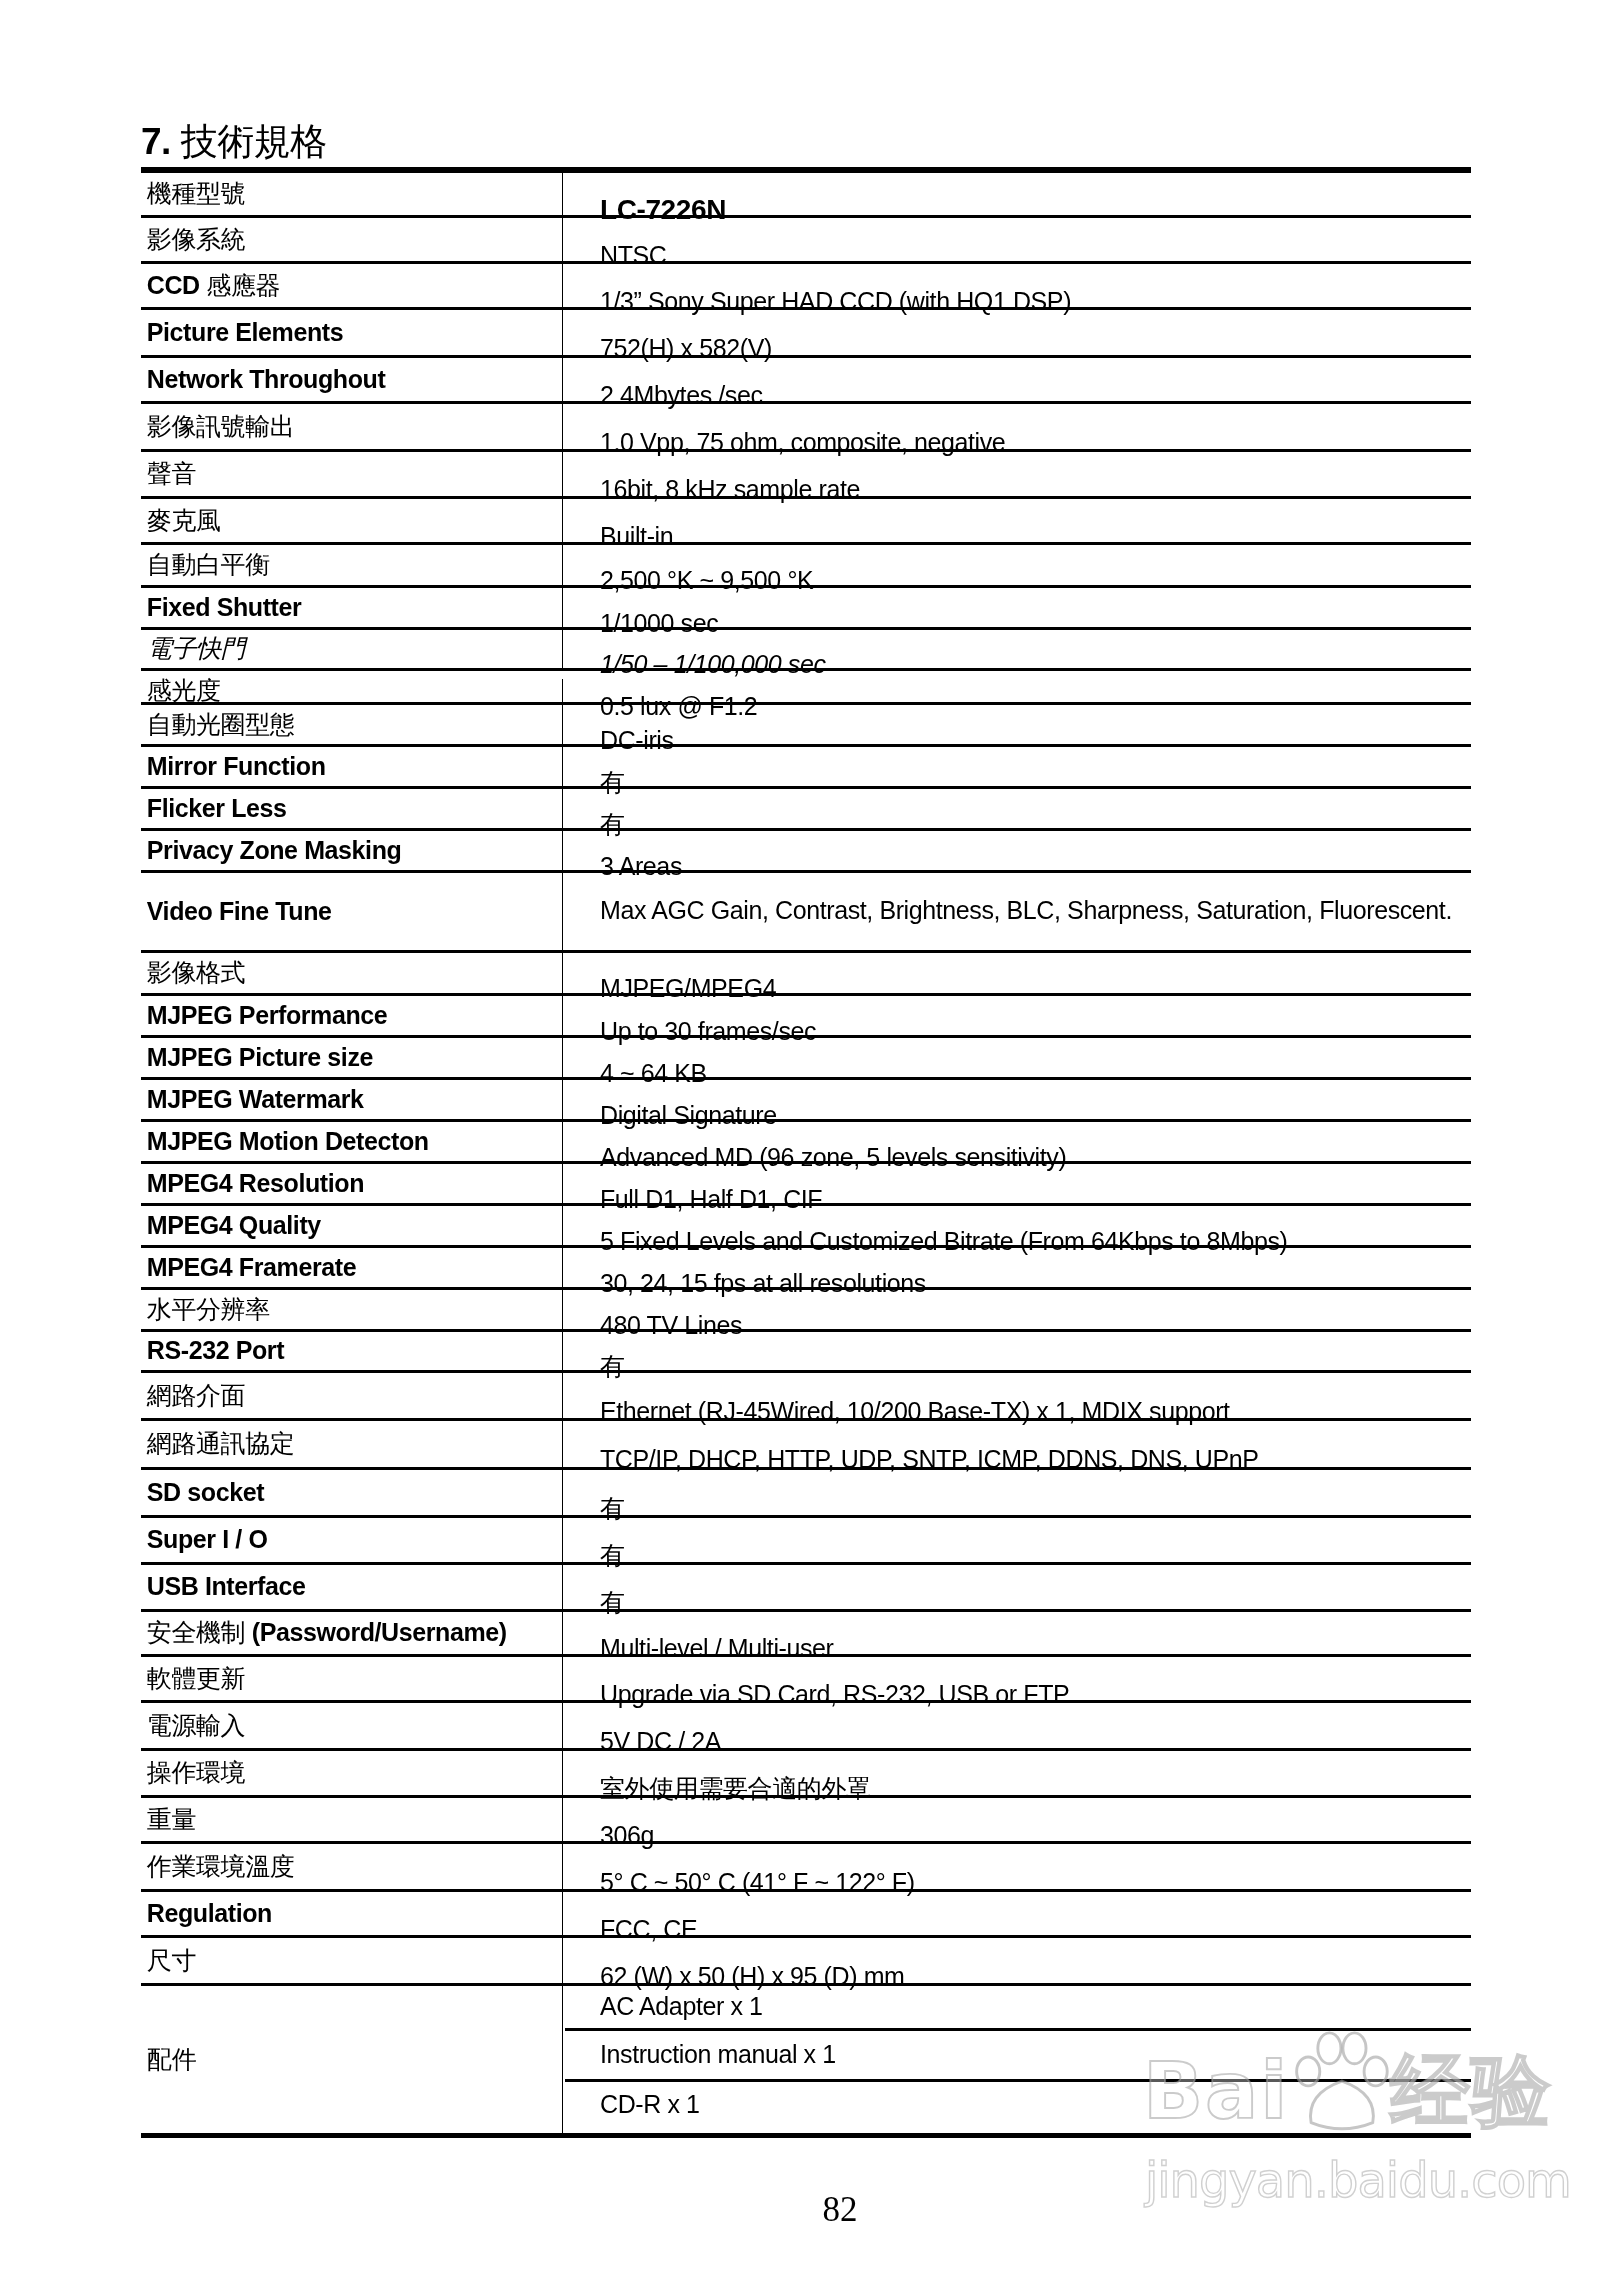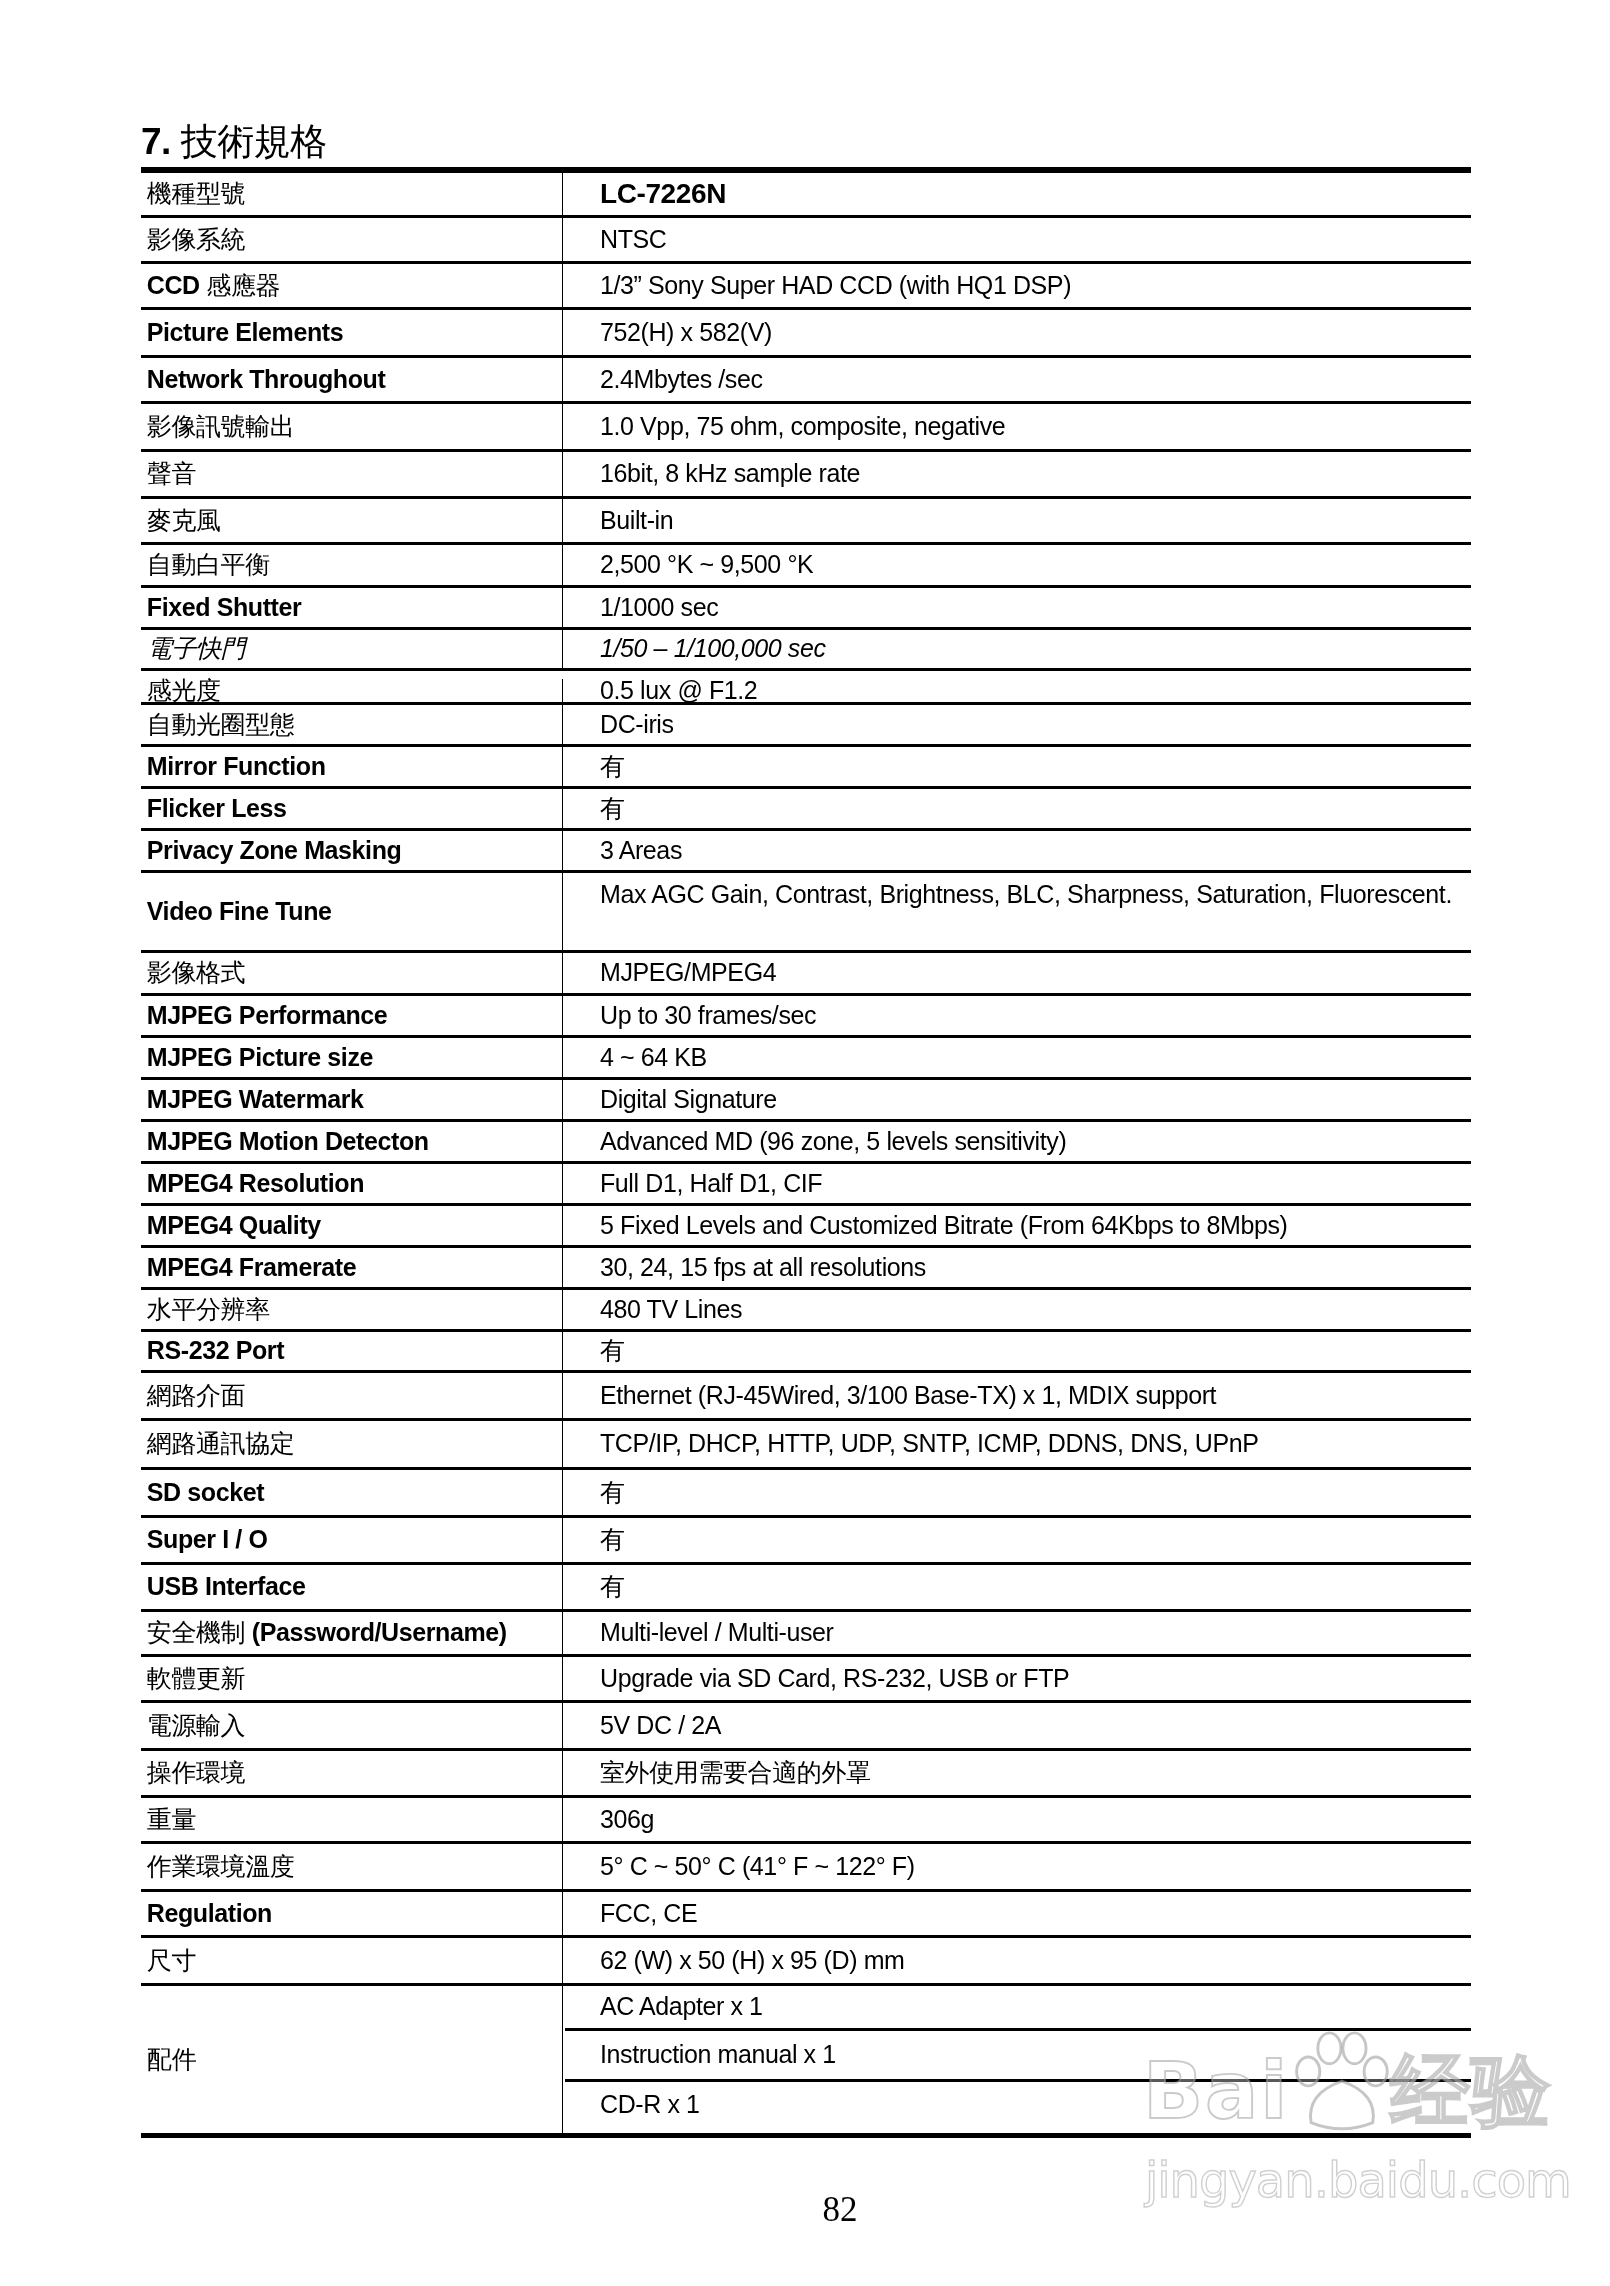--- a/index.html
+++ b/index.html
@@ -9,21 +9,21 @@
            white-space: nowrap; letter-spacing: -0.5px; }
   .title .num { font-weight: bold; }
   .table { position: absolute; left: 141px; top: 167px; width: 1330px; }
   .rule-top { position: absolute; left: 0; top: 0; width: 1330px; height: 5.8px; background: #000; }
   .rows { position: absolute; left: 0; top: 5.8px; width: 1330px; }
   .row { position: relative; width: 1330px; box-sizing: border-box; border-bottom: 3.8px solid #000; }
   .row .lab { position: absolute; left: 0; top: 0; width: 422px; height: 100%;
               box-sizing: border-box; padding-left: 5.8px; display: flex; align-items: center;
               border-right: 1.9px solid #000; font-size: 25px; white-space: nowrap; letter-spacing: -0.4px; }
   .row .lab .b { font-weight: bold; }
-  .row .val { position: absolute; left: 424px; top: 0; right: 0; height: 100%;
+  .row .val { position: absolute; left: 424px; top: 16px; right: 0; height: 100%;
               box-sizing: border-box; padding-left: 35px; padding-right: 3.8px;
               display: flex; align-items: center; font-size: 25px; letter-spacing: -0.4px; }
   .row .val.strong { font-weight: bold; font-size: 28px; }
   .row .val.just { text-align: justify; text-align-last: left; line-height: 38px; display: block; padding-top: 1.9px; }
   .group { position: relative; width: 1330px; border-bottom: 5.8px solid #000; }
   .group .lab { position: absolute; left: 0; top: 0; width: 422px; height: 100%; box-sizing: border-box;
                 padding-left: 5.8px; display: flex; align-items: center; border-right: 1.9px solid #000;
                 font-size: 25px; }
   .group .subs { position: absolute; left: 424px; top: 0; right: 0; }
   .group .sub { box-sizing: border-box; padding-left: 35px; display: flex; align-items: center;
@@ -205,21 +205,21 @@
       <div class="row" style="height: 41px;">
         <div class="lab">
           <span><span class="b">RS-232 Port</span></span>
         </div>
         <div class="val">有</div>
       </div>
       <div class="row" style="height: 48px;">
         <div class="lab">
           <span><span>網路介面</span></span>
         </div>
-        <div class="val">Ethernet (RJ-45Wired, 3/100 Base-TX) x 1, MDIX support</div>
+        <div class="val">Ethernet (RJ-45Wired, 10/200 Base-TX) x 1, MDIX support</div>
       </div>
       <div class="row" style="height: 49px;">
         <div class="lab">
           <span><span>網路通訊協定</span></span>
         </div>
         <div class="val">TCP/IP, DHCP, HTTP, UDP, SNTP, ICMP, DDNS, DNS, UPnP</div>
       </div>
       <div class="row" style="height: 48px;">
         <div class="lab">
           <span><span class="b">SD socket</span></span>

